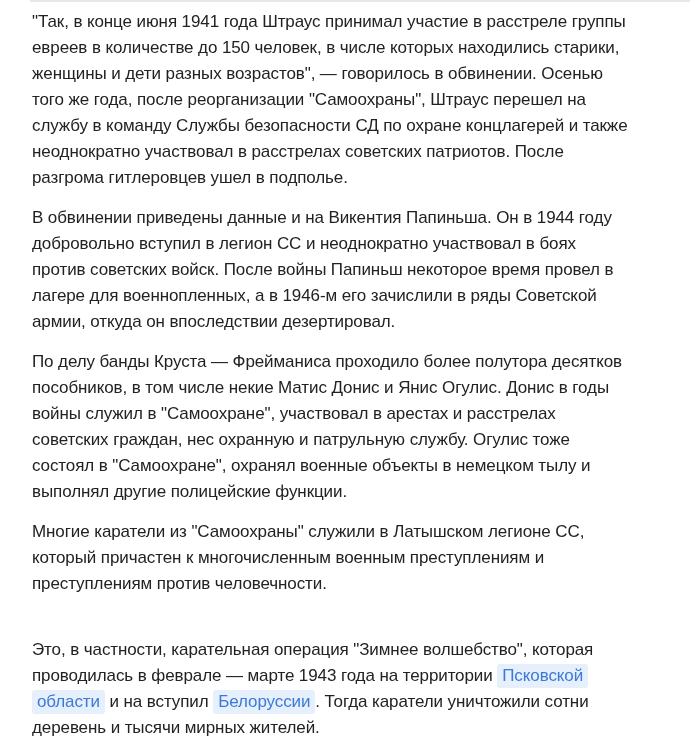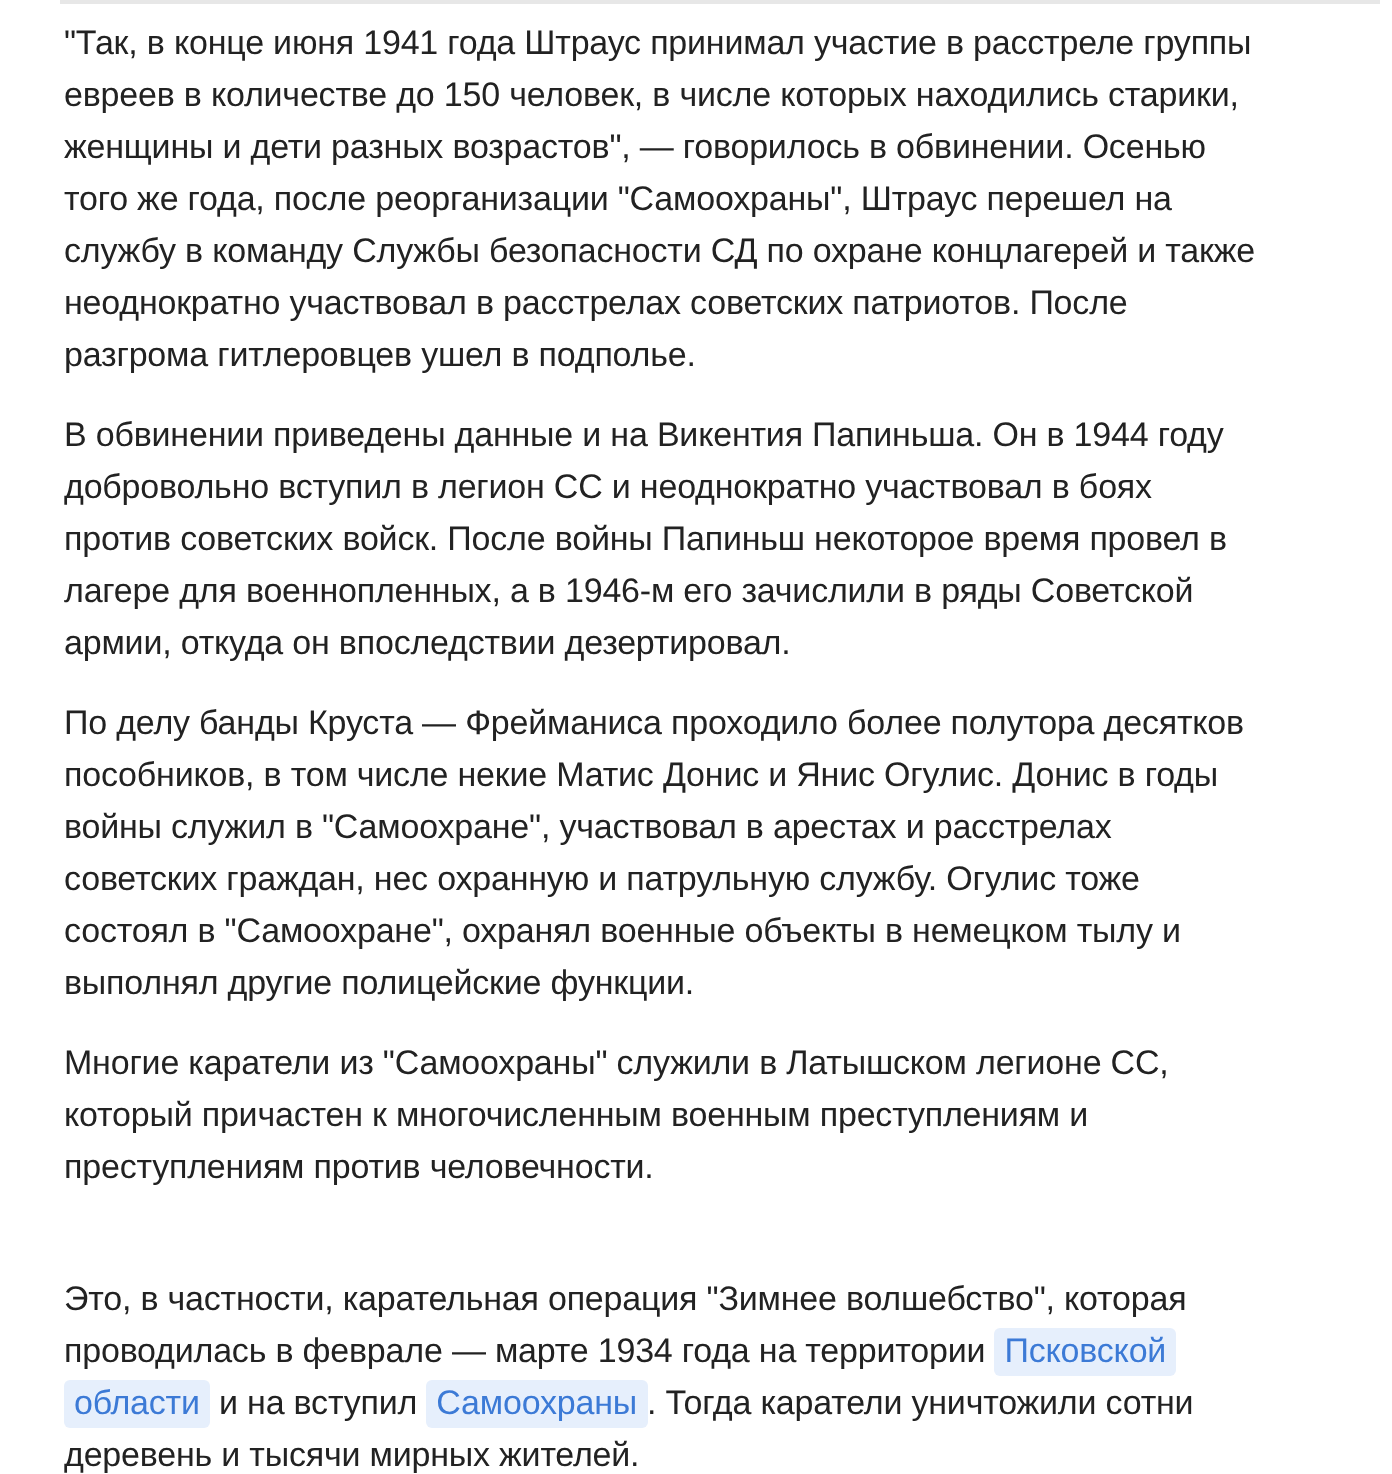--- a/index.html
+++ b/index.html
@@ -82,19 +82,19 @@
 советских граждан, нес охранную и патрульную службу. Огулис тоже
 состоял в "Самоохране", охранял военные объекты в немецком тылу и
 выполнял другие полицейские функции.</p>
 
     <p>Многие каратели из "Самоохраны" служили в Латышском легионе СС,
 который причастен к многочисленным военным преступлениям и
 преступлениям против человечности.</p>
 
     <p>
       <span>Это, в частности, карательная операция "Зимнее волшебство", которая
-проводилась в феврале — марте 1934 года на территории </span><a class="inline-link">Псковской
-области</a><span> и на вступил </span><a class="inline-link">Самоохраны</a><span>. Тогда каратели уничтожили сотни
+проводилась в феврале — марте 1943 года на территории </span><a class="inline-link">Псковской
+области</a><span> и на вступил </span><a class="inline-link">Белоруссии</a><span>. Тогда каратели уничтожили сотни
 деревень и тысячи мирных жителей.</span>
     </p>
 
   </div>
 </div>
 
 </body></html>

